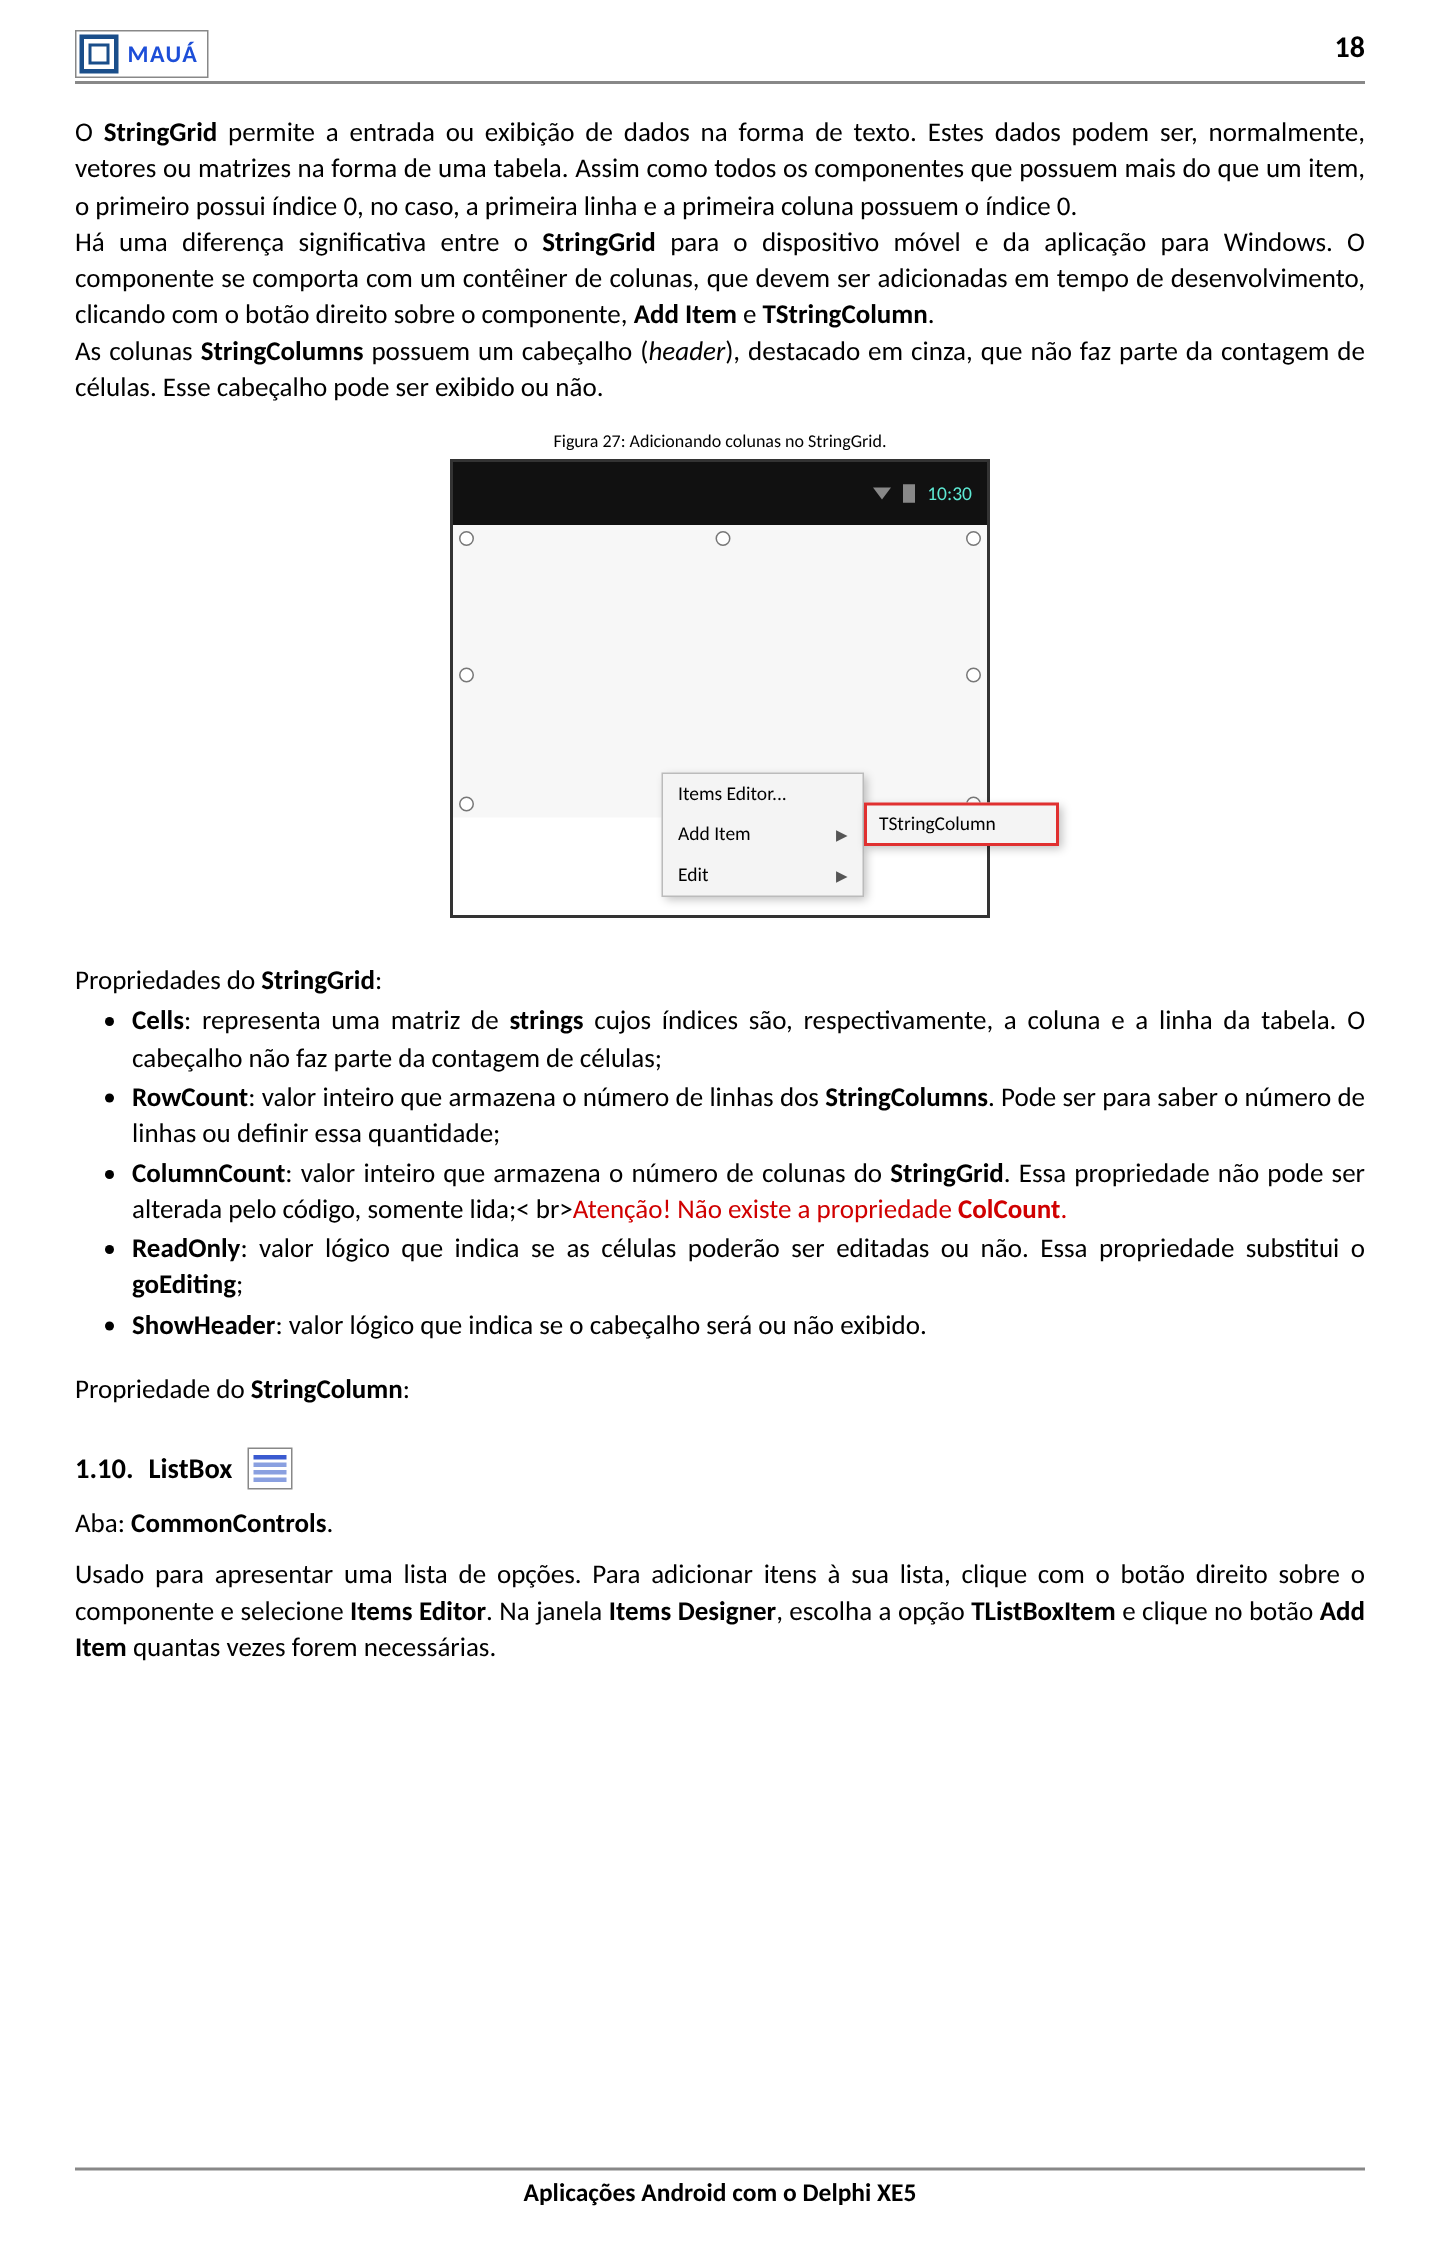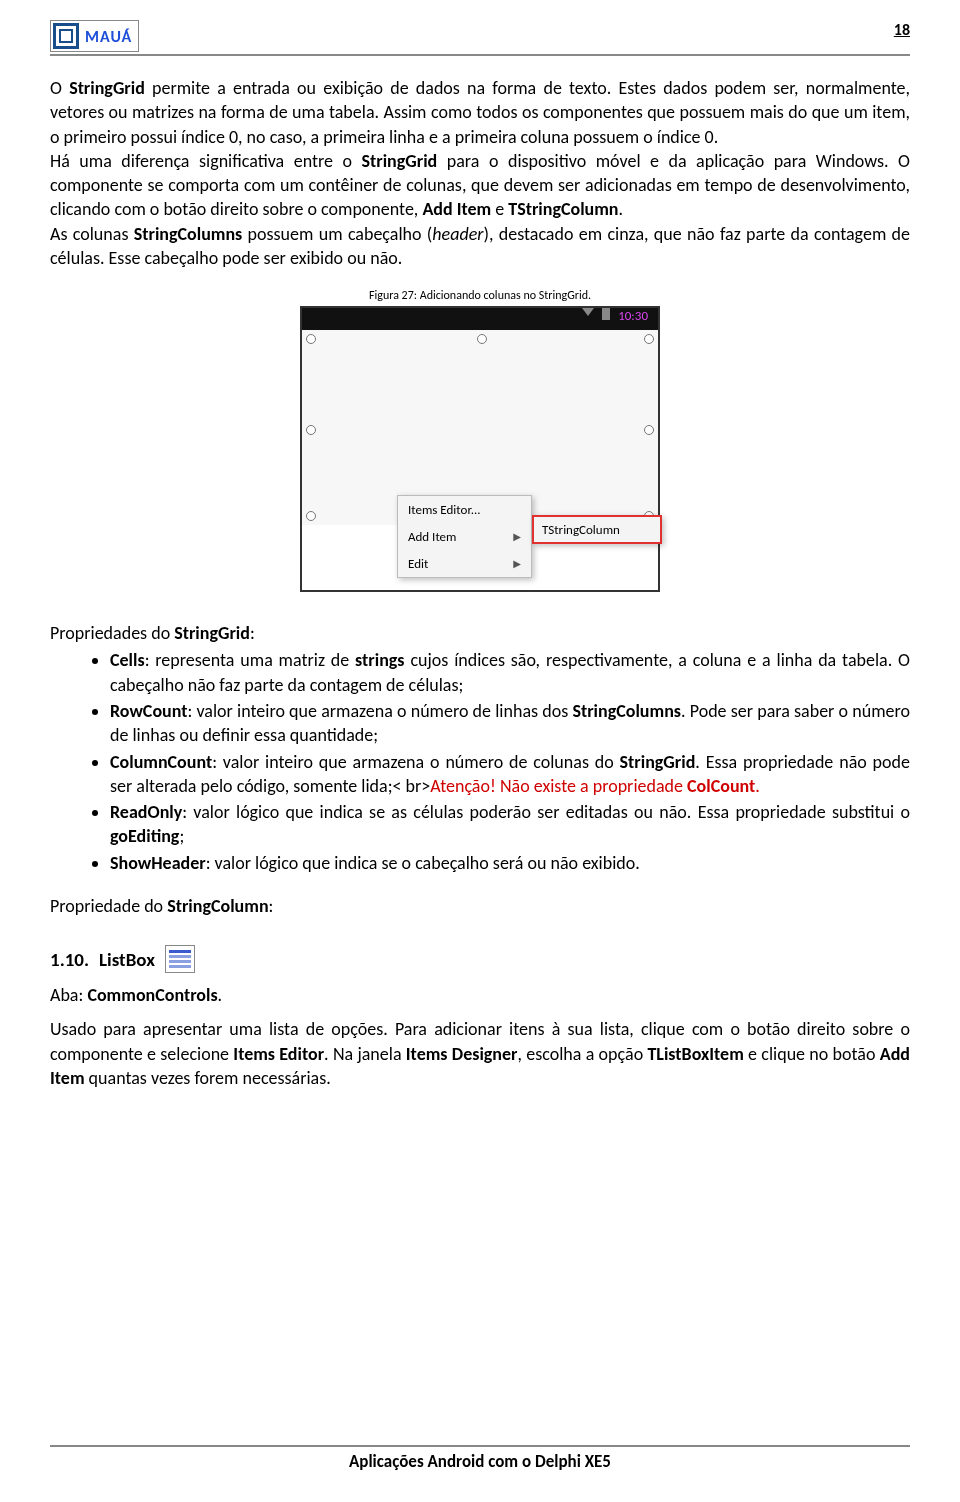--- a/index.html
+++ b/index.html
@@ -43,22 +43,21 @@
     border: 2px solid #1a4e8a;
   }
   .logo-text {
     color: #1d4ed8;
     font-weight: bold;
     font-size: 16px;
     letter-spacing: 1px;
   }
   .page-num {
     font-weight: bold;
-    font-size: 16px;
-    text-decoration: underline;
+    font-size: 20px;
   }
   .hr-top {
     border: none;
     border-top: 2px solid #888;
     margin-bottom: 20px;
   }
   .body-text {
     font-size: 18px;
     line-height: 1.35;
     text-align: justify;
@@ -75,25 +74,25 @@
     justify-content: center;
     margin-bottom: 30px;
   }
   .figure {
     border: 2px solid #333;
     background: #fff;
     width: 360px;
   }
   .statusbar {
     background: #111;
-    color: #d946ef;
-    height: 22px;
+    color: #5eead4;
+    height: 42px;
     display: flex;
     justify-content: flex-end;
-    align-items: flex-start;
+    align-items: center;
     padding: 0 10px;
     font-size: 13px;
     gap: 8px;
   }
   .wifi-icon {
     width: 0; height: 0;
     border-left: 6px solid transparent;
     border-right: 6px solid transparent;
     border-top: 8px solid #888;
   }
@@ -142,34 +141,34 @@
     position: absolute;
     left: 230px;
     top: -10px;
     width: 130px;
     background: #f4f4f4;
     border: 2px solid #e03030;
     font-size: 13px;
     padding: 5px 8px;
     box-shadow: 2px 2px 6px rgba(0,0,0,0.25);
   }
-  .ctx-area { height: 65px; position: relative; }
+  .ctx-area { height: 65px; position: relative; padding-left: 44px; }
   .props-title {
     font-size: 18px;
     margin-bottom: 4px;
   }
   ul.props {
     list-style: disc;
     padding-left: 38px;
     font-size: 18px;
     line-height: 1.35;
     text-align: justify;
     margin-bottom: 20px;
   }
-  ul.props li { margin-bottom: 2px; margin-left: 22px; }
+  ul.props li { margin-bottom: 2px; }
   .red { color: #d00000; }
   .col-title-row { display: flex; align-items: center; gap: 10px; margin: 28px 0 10px 0; }
   .section-num { font-size: 19px; font-weight: bold; }
   .section-title { font-size: 19px; font-weight: bold; }
   .listbox-icon {
     width: 30px; height: 28px;
     border: 1px solid #888;
     display: flex;
     flex-direction: column;
     justify-content: space-around;

